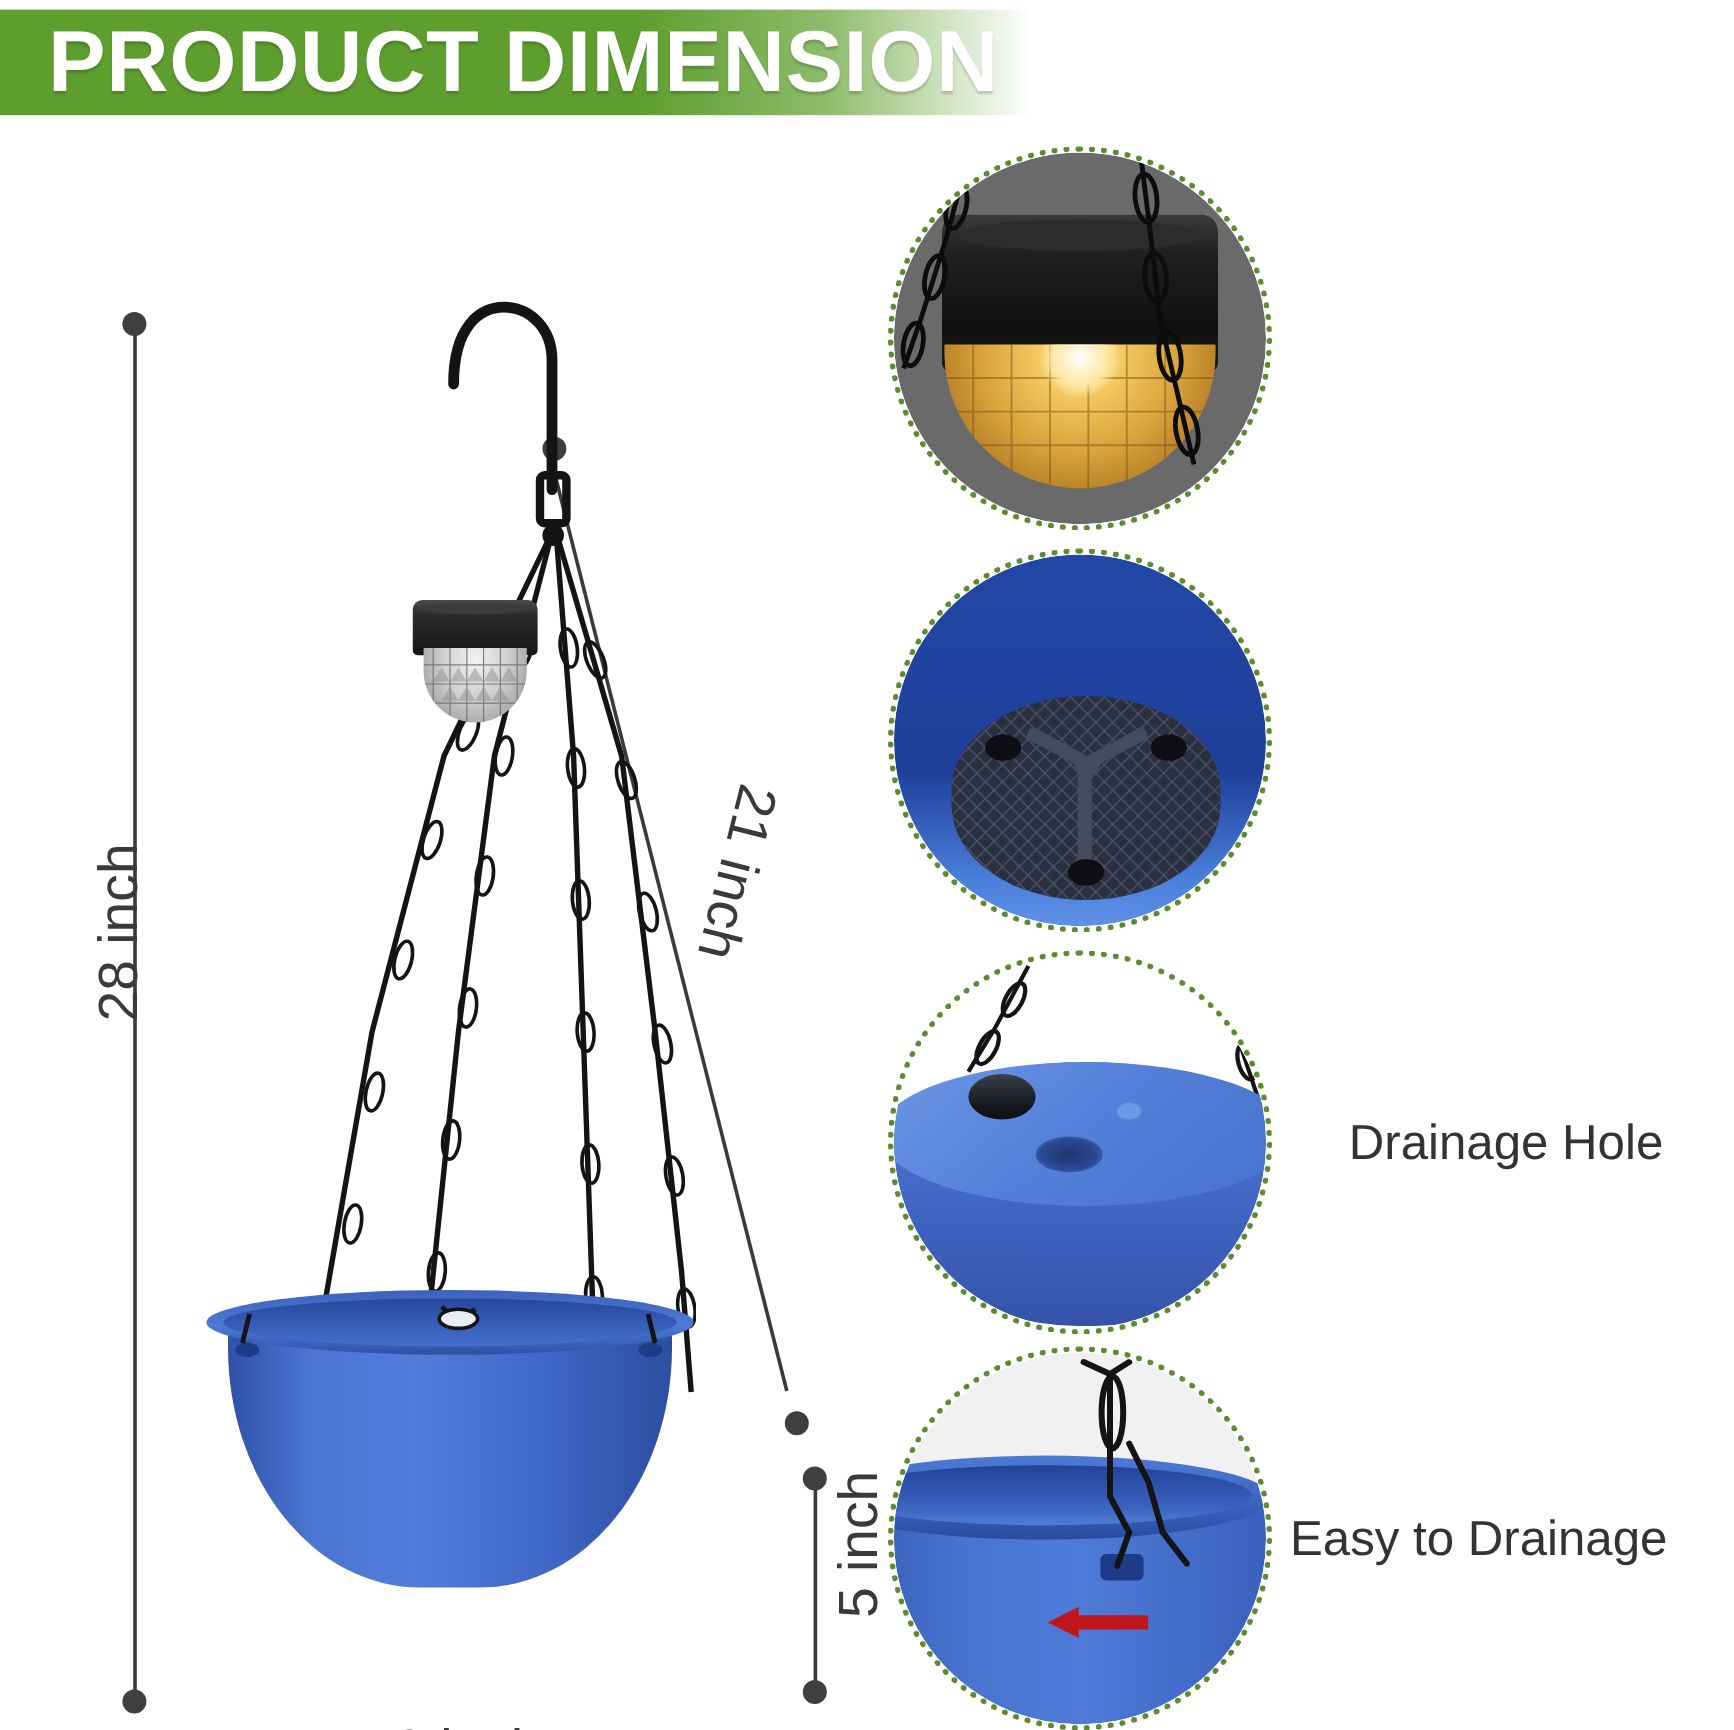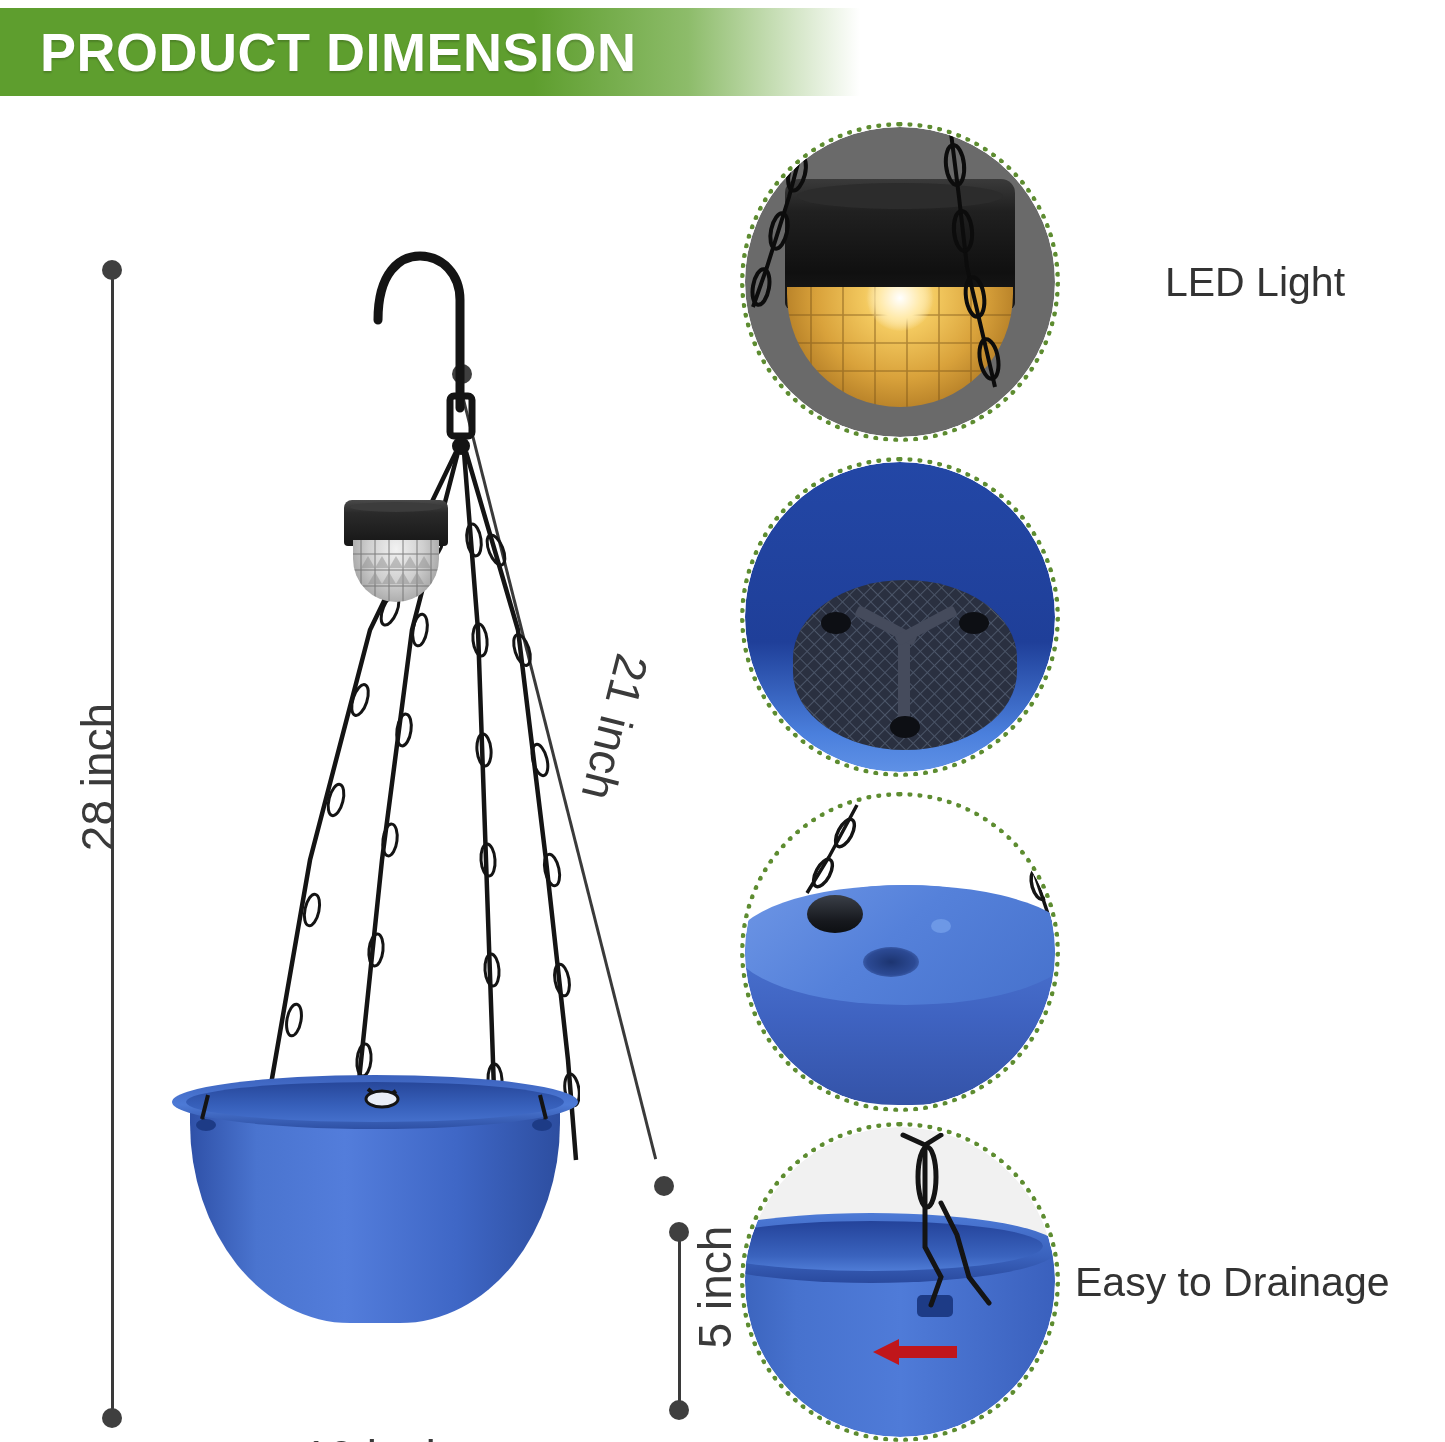--- a/index.html
+++ b/index.html
@@ -2,21 +2,21 @@
 <html><head>
 <meta charset="utf-8">
 <style>
   html,body{margin:0;padding:0;background:#ffffff;}
   body{width:1445px;height:1442px;position:relative;overflow:hidden;
        font-family:"Liberation Sans","DejaVu Sans",sans-serif;color:#3a3a3a;}
 
   
   .banner{position:absolute;left:0;top:8px;width:860px;height:88px;
           background:linear-gradient(to right,#5e9e2e 0%,#5e9e2e 62%,#8dbc6a 80%,#ffffff 100%);}
-  .banner-title{position:absolute;left:40px;top:16px;font-size:54px;font-weight:bold;
+  .banner-title{position:absolute;left:40px;top:16px;font-size:72px;font-weight:bold;
           letter-spacing:.5px;color:#ffffff;line-height:56px;white-space:nowrap;
           text-shadow:0 2px 2px rgba(0,0,0,.18);}
 
   
   .left-panel{position:absolute;left:0;top:100px;width:760px;height:1342px;}
 
   
   .dimline{position:absolute;background:#3a3a3a;}
   .dot{position:absolute;width:20px;height:20px;border-radius:50%;background:#3f3f3f;}
 
@@ -274,21 +274,20 @@
             <ellipse cx="210" cy="38" rx="9" ry="20" transform="rotate(-6 210 38)"></ellipse>
             <ellipse cx="218" cy="104" rx="9" ry="20" transform="rotate(-5 218 104)"></ellipse>
             <ellipse cx="230" cy="170" rx="9" ry="20" transform="rotate(-8 230 170)"></ellipse>
             <ellipse cx="244" cy="232" rx="9" ry="20" transform="rotate(-10 244 232)"></ellipse>
           </g>
         </svg>
       </div>
     </div>
     <div class="f-label">
       <div>
-        <div>LED Light</div>
       </div>
     </div>
   </div>
 
   <div class="feature f2">
     <div class="circle">
       <div class="circle-inner">
         <div class="c2-bg"></div>
         <div class="c2-mesh">
           <svg viewBox="0 0 224 170" preserveAspectRatio="none" style="position:absolute;inset:0">
@@ -327,20 +326,25 @@
             <ellipse cx="294" cy="88" rx="7" ry="15" transform="rotate(-16 294 88)"></ellipse>
           </g>
         </svg>
         <div class="c3-pot"></div>
         <div class="c3-top"></div>
         <div class="c3-plug"></div>
         <div class="c3-hole"></div>
         <div class="c3-dot"></div>
       </div>
     </div>
+    <div class="f-label">
+      <div>
+        <div>Drainage Hole</div>
+      </div>
+    </div>
   </div>
 
   <div class="feature f4">
     <div class="circle">
       <div class="circle-inner">
         <div class="c4-bg"></div>
         <div class="c4-pot"></div>
         <div class="c4-rim"></div>
         <div class="c4-rim-in"></div>
         <div class="c4-slot"></div>

